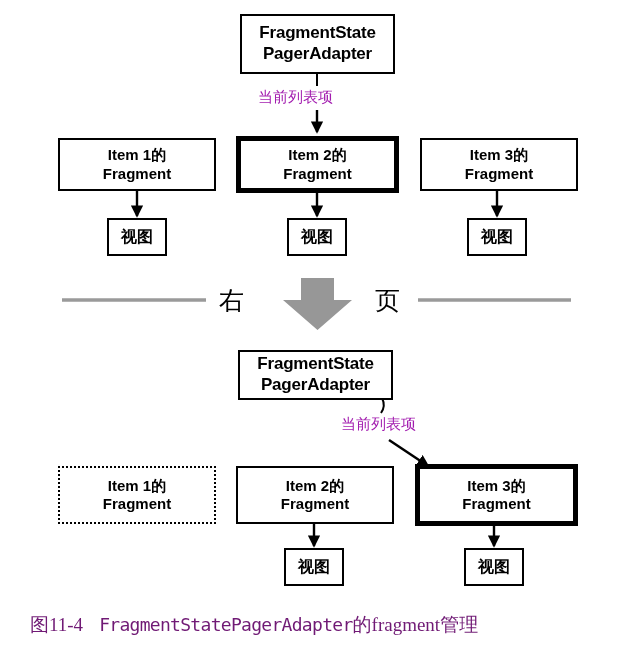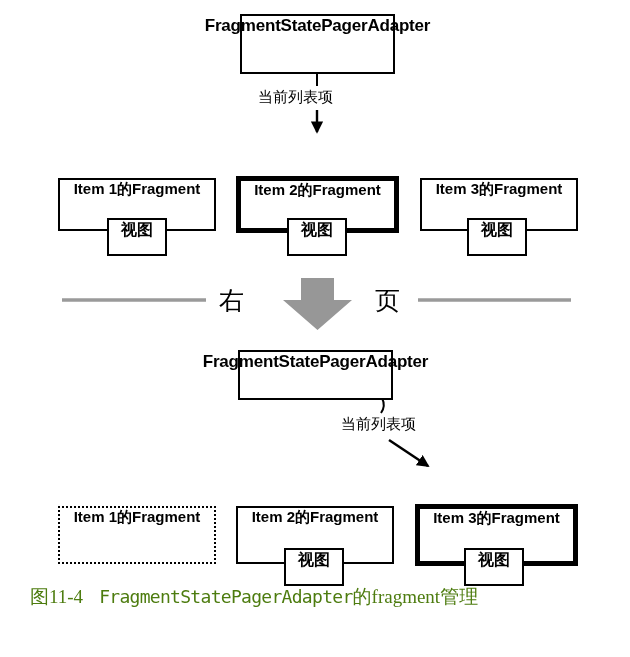--- a/index.html
+++ b/index.html
@@ -26,70 +26,70 @@
     width: 630px;
     height: 657px;
   }
 
   
   .box {
     position: absolute;
     box-sizing: border-box;
     background: #ffffff;
     display: flex;
-    flex-direction: row;
+    flex-direction: column;
+    align-items: center;
     justify-content: center;
     text-align: center;
     line-height: 1.22;
   }
   .box-thin   { border: 2px solid #000000; }
   .box-thick  { border: 5px solid #000000; }
   .box-dotted { border: 2px dotted #000000; }
 
   .adapter-box {
     font-weight: bold;
     font-size: 17px;
     letter-spacing: -0.2px;
   }
   .fragment-box {
     font-weight: bold;
     font-size: 15px;
-    margin-top: 40px;
   }
   .view-box {
     font-size: 16px;
     font-weight: bold;
   }
   .box-line { display: block; white-space: nowrap; }
 
   
   .label {
     position: absolute;
     font-size: 15px;
     white-space: nowrap;
-    color: #000000;
+    color: #a21caf;
   }
 
   
   .sep-char {
     position: absolute;
     font-size: 25px;
     color: #000000;
     white-space: nowrap;
   }
 
   
   #caption {
     position: absolute;
     left: 30px;
-    top: 584px;
+    top: 612px;
     width: 580px;
     font-size: 19px;
     white-space: nowrap;
-    color: #4d7c0f;
+    color: #701a75;
   }
   #caption .cap-mono {
     font-family: "DejaVu Sans Mono", "Liberation Mono", monospace;
     font-size: 18px;
     letter-spacing: -0.7px;
   }
   #caption .cap-serif {
     font-family: "Liberation Serif", serif;
   }
   #caption .cap-gap { display: inline-block; width: 16px; }

